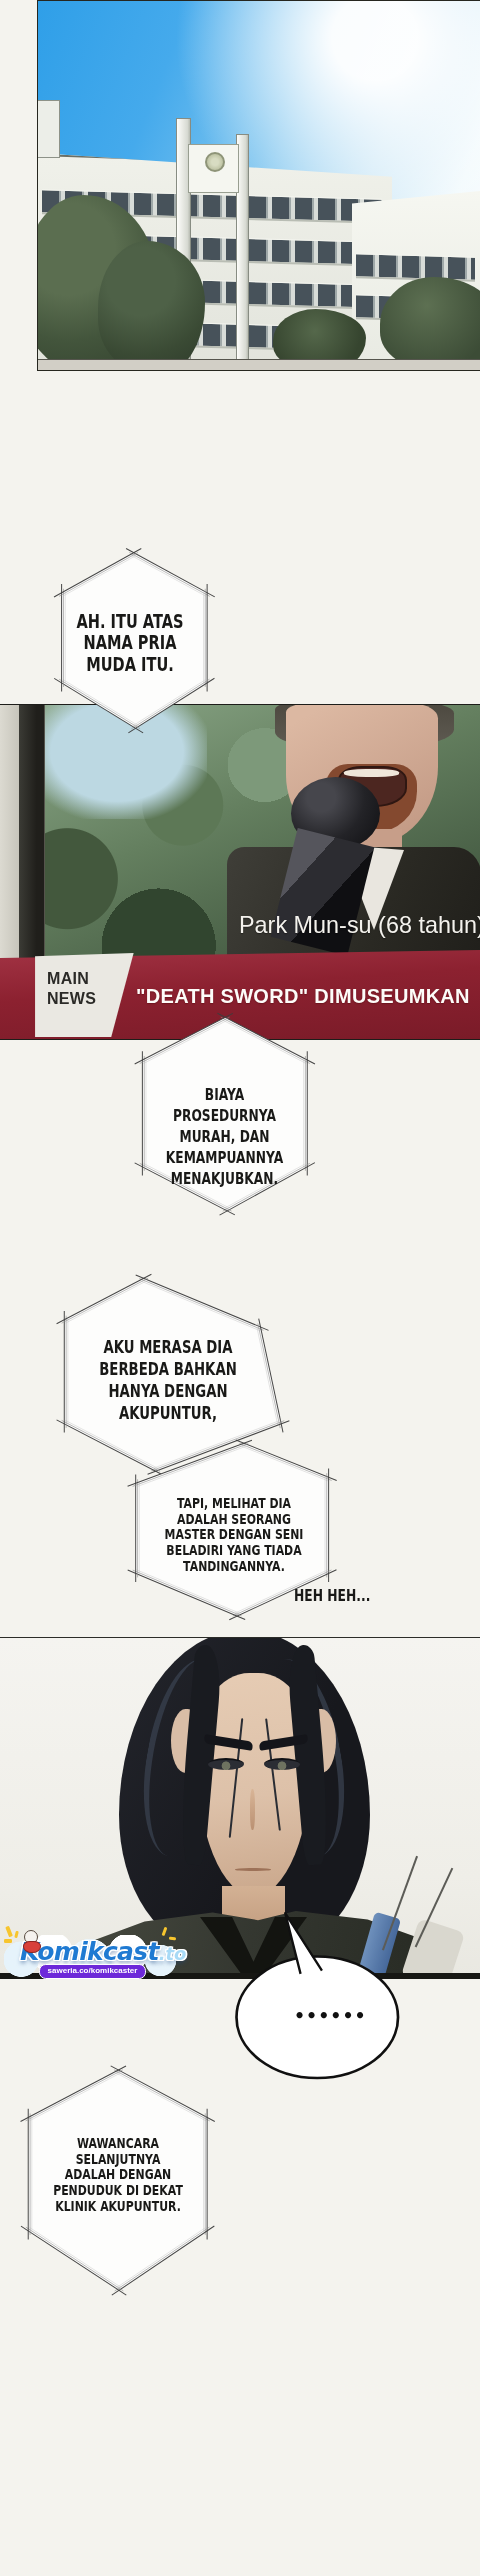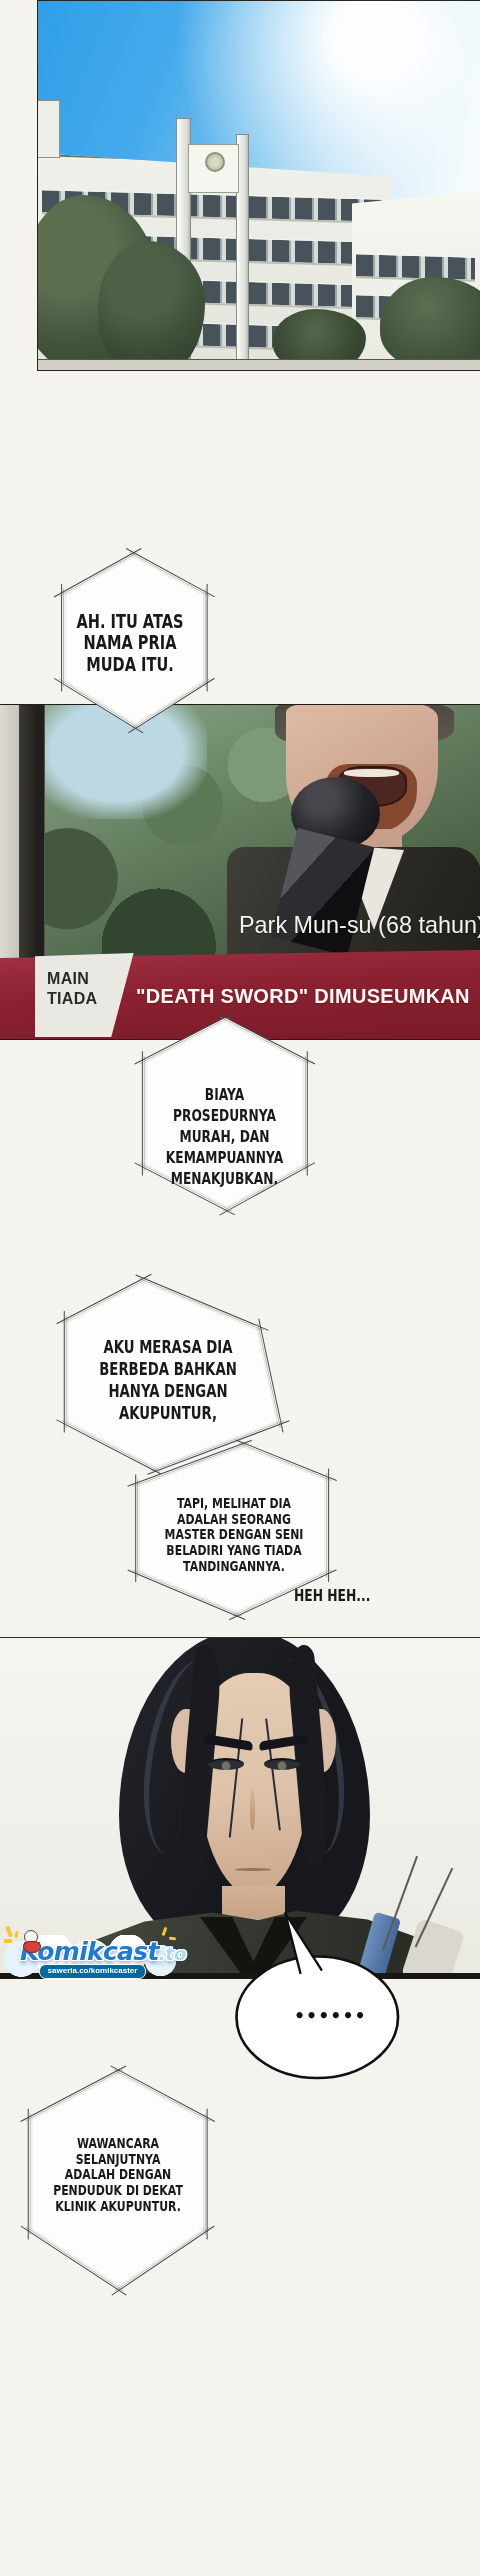--- a/index.html
+++ b/index.html
@@ -100,21 +100,21 @@
   .cloud{position:absolute;left:0;top:9.3px;width:100%;height:44px;
      background:
       radial-gradient(circle at 10% 55%, #e6f3fb 0 17.4px, rgba(0,0,0,0) 18px),
       radial-gradient(circle at 28% 40%, #ffffff 0 20px, rgba(0,0,0,0) 21px),
       radial-gradient(circle at 50% 58%, #ecf6fc 0 21.4px, rgba(0,0,0,0) 22px),
       radial-gradient(circle at 72% 42%, #ffffff 0 19.4px, rgba(0,0,0,0) 20px),
       radial-gradient(circle at 91% 58%, #e6f3fb 0 15.4px, rgba(0,0,0,0) 16px);}
   .ltitle{position:absolute;left:16px;top:10.7px;font-family:"DejaVu Sans",sans-serif;font-style:italic;font-weight:bold;font-size:25px;letter-spacing:-0.7px;color:var(--logo-blue,#1f7ad2);
      text-shadow:1.3px 0 0 #fff,-1.3px 0 0 #fff,0 1.3px 0 #fff,0 -1.3px 0 #fff,1.3px 1.3px 0 #fff,-1.3px 1.3px 0 #fff,1.3px -1.3px 0 #fff,-1.3px -1.3px 0 #fff,0 3.3px 4.7px rgba(25,70,130,.55);white-space:nowrap;}
   .ltld{font-size:18px;color:#a8daf6;letter-spacing:0;}
-  .lrib{position:absolute;left:35px;top:38px;width:105px;height:12.7px;background:#0369a1;border:1.3px solid #ffffff;border-radius:6.7px;
+  .lrib{position:absolute;left:35px;top:38px;width:105px;height:12.7px;background:#6d28d9;border:1.3px solid #ffffff;border-radius:6.7px;
         font-family:"Liberation Sans",sans-serif;font-weight:bold;font-size:8px;line-height:12.7px;color:#ffffff;text-align:center;}
   .lmas-head{position:absolute;left:20px;top:4px;width:12px;height:12px;background:#f5f2ee;border:1.3px solid #57493f;border-radius:50%;}
   .lmas-body{position:absolute;left:18.7px;top:14.7px;width:16px;height:10.7px;background:#d8403a;border:1.3px solid #8e2420;border-radius:40% 40% 50% 50%;}
   .sp{position:absolute;background:#f7c52e;border-radius:1.3px;}
   .sp1{left:2.7px;top:0;width:4px;height:10.7px;transform:rotate(-22deg);}
   .sp2{left:10.7px;top:5.3px;width:3.3px;height:7.3px;transform:rotate(14deg);}
   .sp3{left:0;top:13.4px;width:8px;height:3.3px;}
   .sp4{left:159px;top:1.3px;width:3.3px;height:8.7px;transform:rotate(20deg);}
   .sp5{left:165px;top:10.7px;width:7.3px;height:2.7px;transform:rotate(8deg);}
 
@@ -172,21 +172,21 @@
     </div>
     <div class="m-neck"></div>
     <div class="m-jkt"></div>
     <div class="m-col"></div>
     <div class="mic-head"></div>
     <div class="mic-body"></div>
     <div class="cap2">Park Mun-su (68 tahun)</div>
     <div class="ban"></div>
     <div class="kbox"></div>
     <div class="kick">MAIN
-TIADA</div>
+NEWS</div>
     <div class="headl">"DEATH SWORD" DIMUSEUMKAN</div>
   </div>
 
   <div class="panel p3">
     <div class="h-back"></div>
     <div class="h-hl hl1"></div>
     <div class="h-hl hl2"></div>
     <div class="ear ear-l"></div>
     <div class="ear ear-r"></div>
     <div class="face3"></div>

